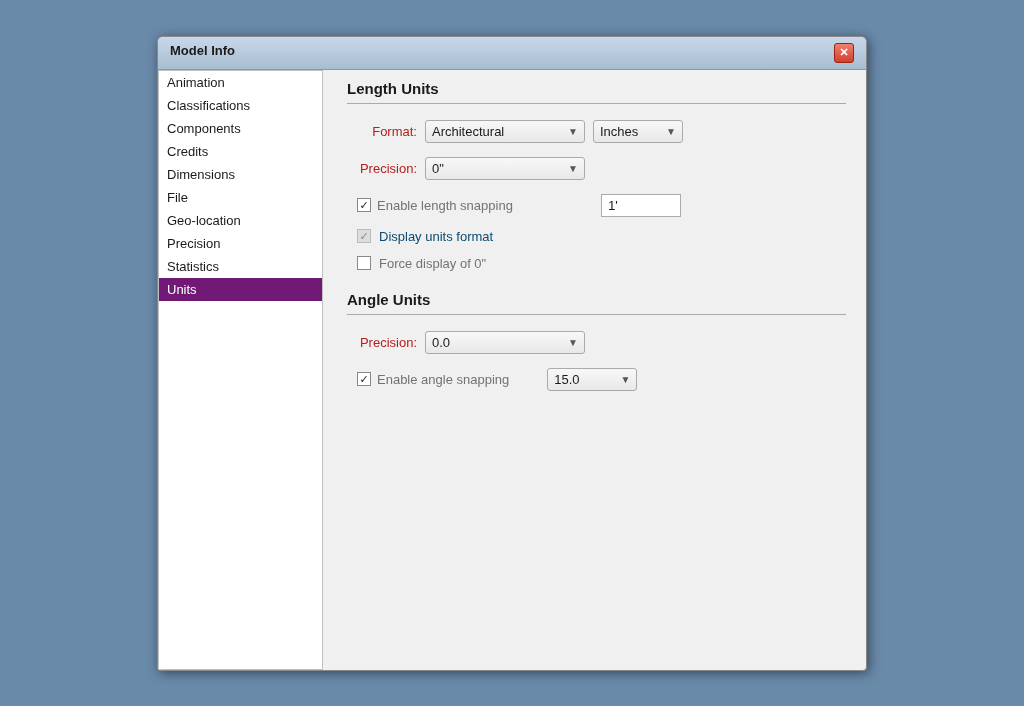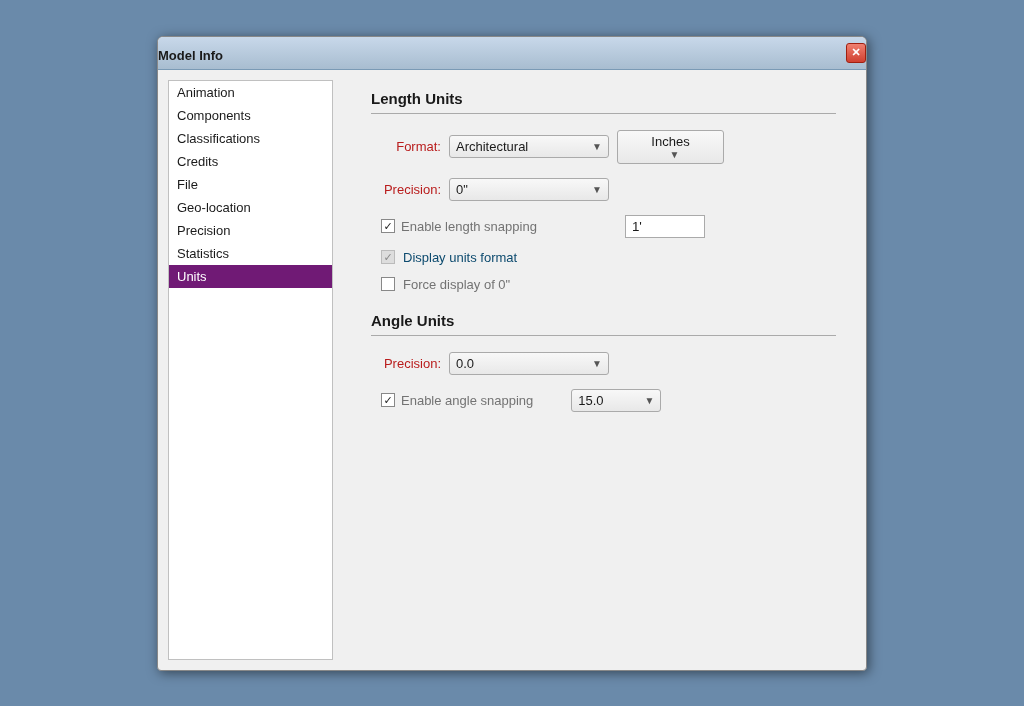--- a/index.html
+++ b/index.html
@@ -15,23 +15,23 @@
     .window {
       width: 710px;
       background: #f0f0f0;
       border: 1px solid #888;
       border-radius: 6px 6px 4px 4px;
       box-shadow: 2px 2px 12px rgba(0,0,0,0.5);
       overflow: hidden;
     }
     .title-bar {
       background: linear-gradient(to bottom, #c8d8ea, #a8bdd0);
-      padding: 6px 0;
-      display: flex;
-      align-items: flex-end;
+      padding: 6px 12px;
+      display: flex;
+      align-items: flex-start;
       justify-content: space-between;
       border-bottom: 1px solid #7a9ab5;
     }
     .title-bar-text {
       font-size: 13px;
       font-weight: bold;
       color: #1a1a1a;
     }
     .close-btn {
       width: 20px;
@@ -42,22 +42,21 @@
       cursor: pointer;
       display: flex;
       align-items: center;
       justify-content: center;
       color: white;
       font-size: 11px;
       font-weight: bold;
     }
     .content {
       display: flex;
-      padding: 10px;
-      gap: 18px;
+      gap: 4px;
       min-height: 600px;
     }
     .sidebar {
       width: 165px;
       background: white;
       border: 1px solid #c0c0c0;
       flex-shrink: 0;
     }
     .sidebar-item {
       padding: 4px 8px;
@@ -165,22 +164,21 @@
     .units-second-select {
       background: linear-gradient(to bottom, #f8f8f8, #e8e8e8);
       border: 1px solid #aaa;
       border-radius: 3px;
       padding: 3px 6px;
       display: flex;
       align-items: center;
       justify-content: space-between;
       cursor: pointer;
       color: #1a1a1a;
-      width: 107px;
-      flex-direction: column;
+      width: 90px;
     }
     .angle-select {
       background: linear-gradient(to bottom, #f8f8f8, #e8e8e8);
       border: 1px solid #aaa;
       border-radius: 3px;
       padding: 3px 6px;
       display: flex;
       align-items: center;
       justify-content: space-between;
       cursor: pointer;
@@ -193,23 +191,24 @@
 
 <div class="window">
   <div class="title-bar">
     <span class="title-bar-text">Model Info</span>
     <div class="close-btn">✕</div>
   </div>
   <div class="content">
 
     <div class="sidebar">
       <div class="sidebar-item">Animation</div>
+      <div class="sidebar-item">Classifications</div>
       <div class="sidebar-item">Components</div>
-      <div class="sidebar-item">Classifications</div>
       <div class="sidebar-item">Credits</div>
+      <div class="sidebar-item">Dimensions</div>
       <div class="sidebar-item">File</div>
       <div class="sidebar-item">Geo-location</div>
       <div class="sidebar-item">Precision</div>
       <div class="sidebar-item">Statistics</div>
       <div class="sidebar-item active">Units</div>
     </div>
 
     <div class="main-panel">
 
       <div class="section-title">Length Units</div>

